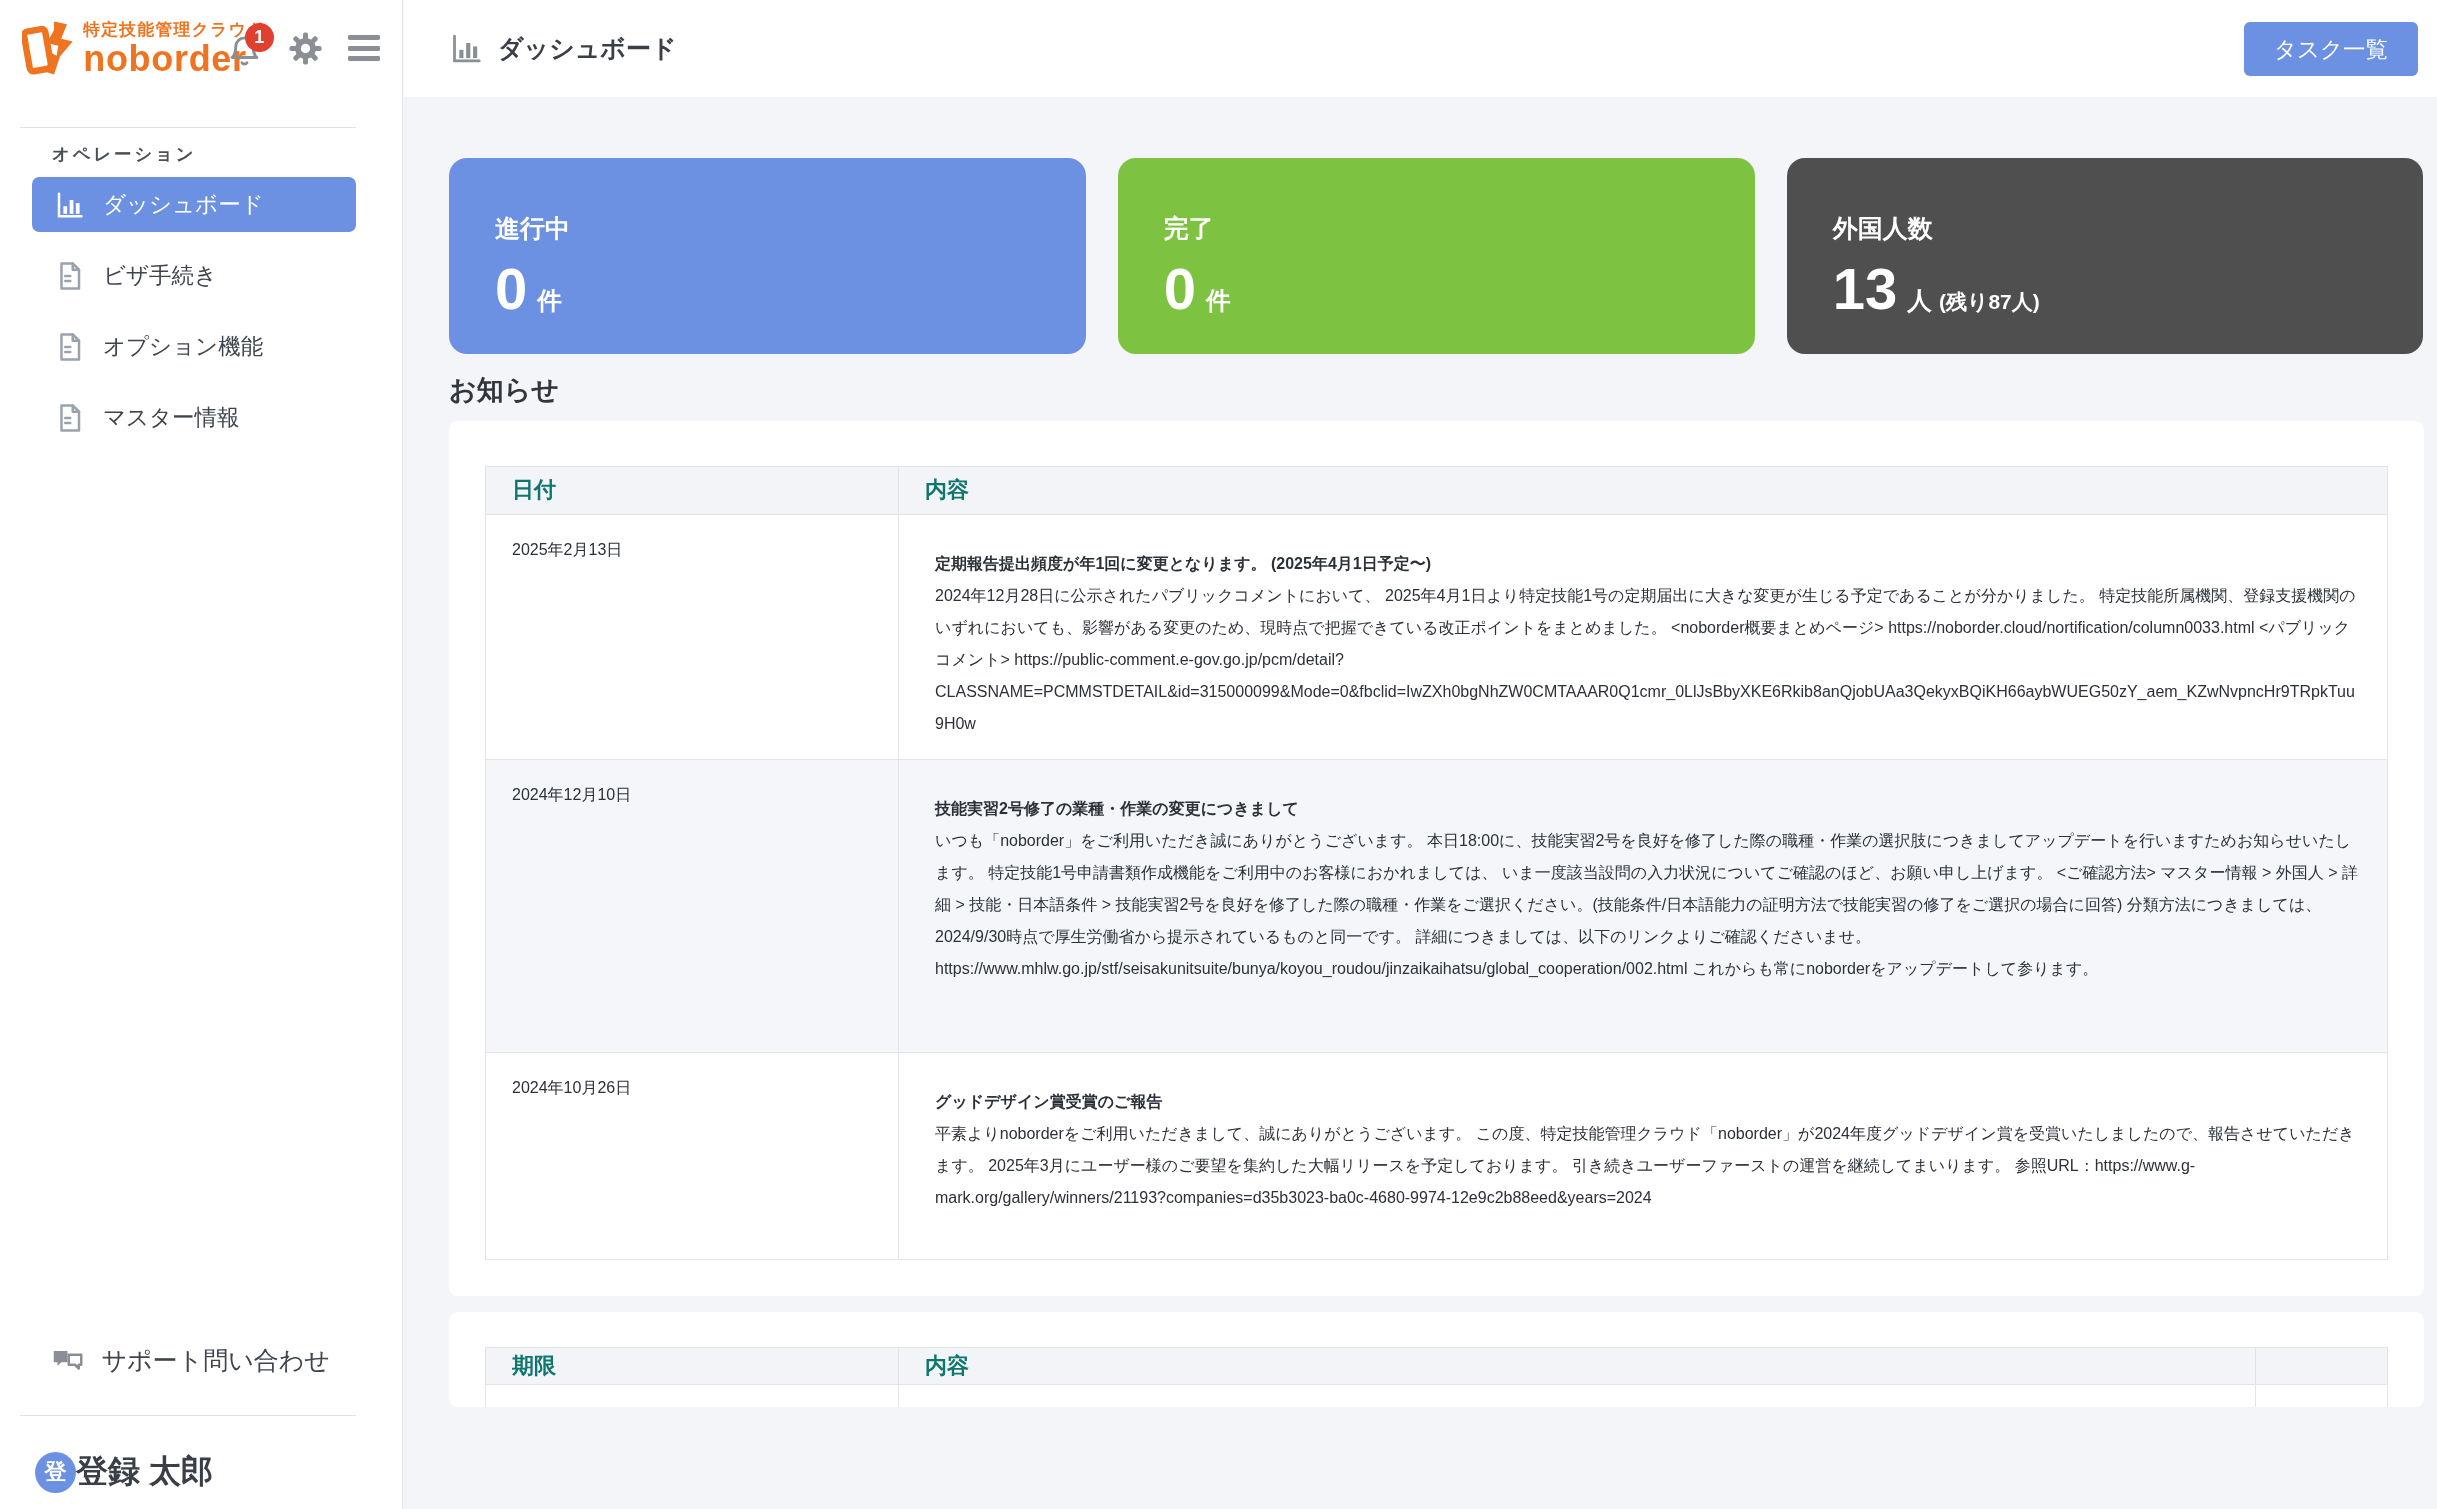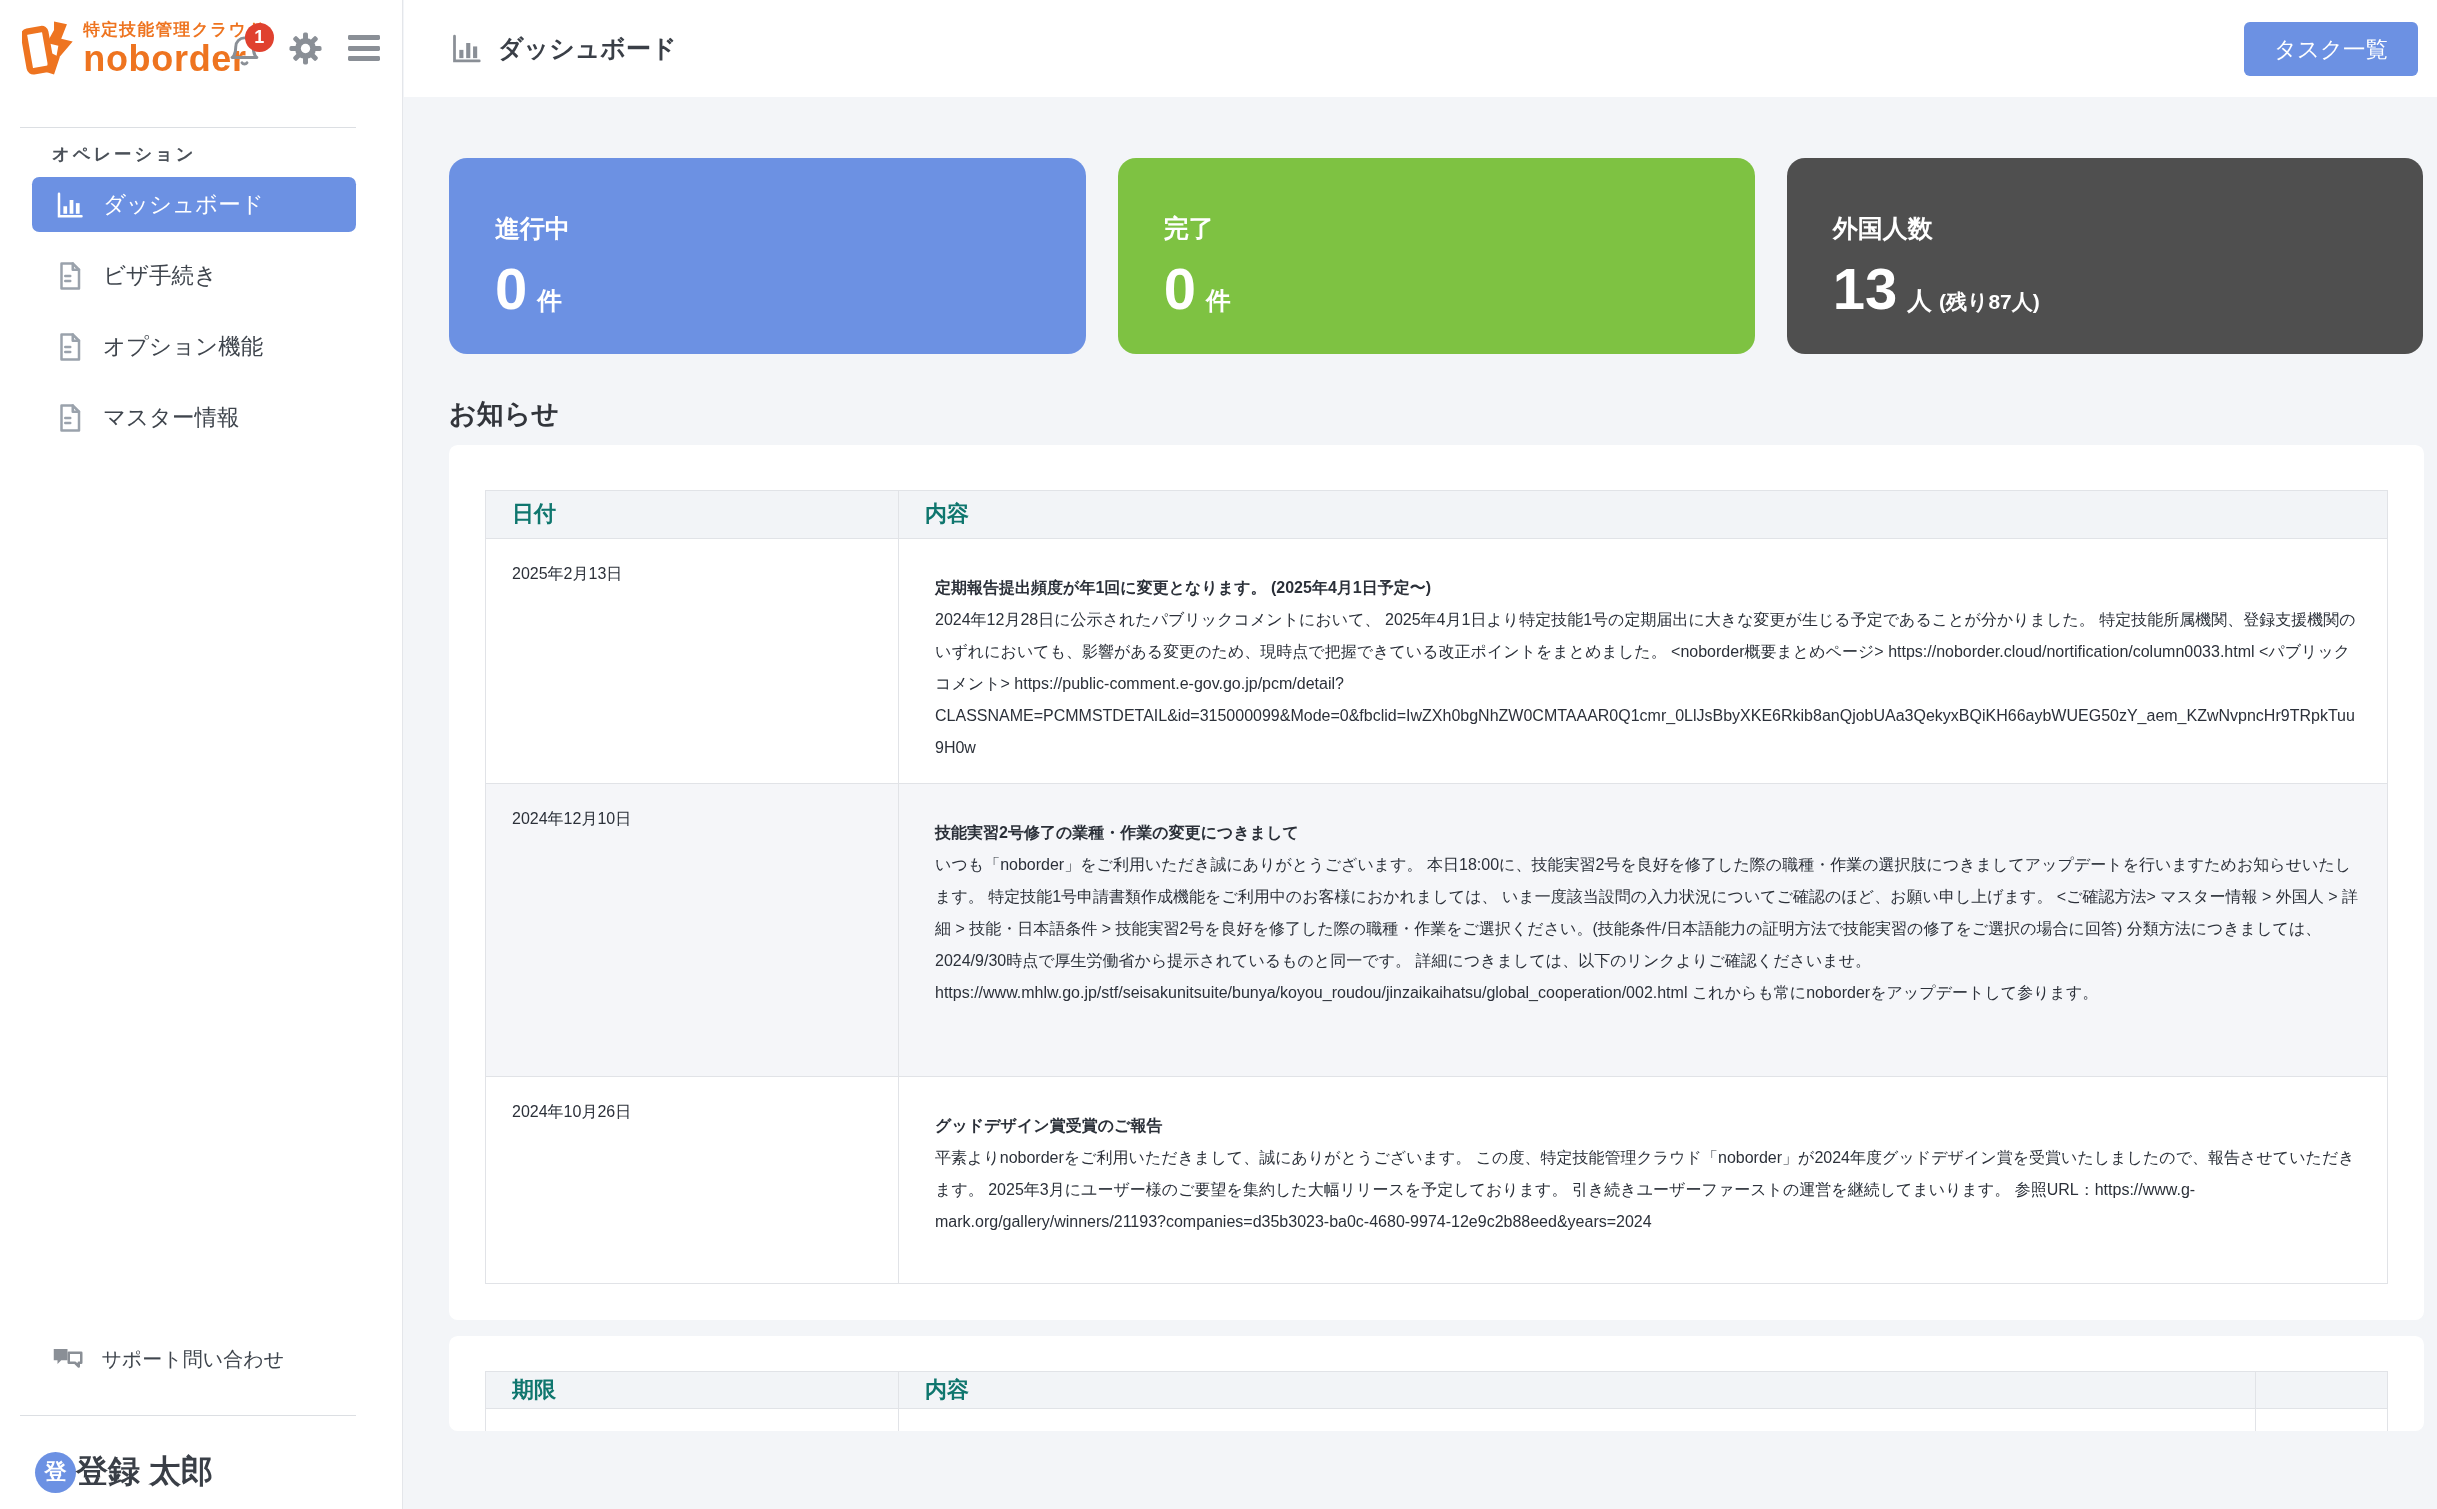--- a/index.html
+++ b/index.html
@@ -37,21 +37,21 @@
   .nav-item {
     height:55px; border-radius:7.2px; display:flex; align-items:center;
     padding-left:22px; margin-bottom:16px; cursor:pointer;
     color:#3f454d; font-size:22.5px;
   }
   .nav-item .nav-icon { width:30px; height:30px; margin-right:19px; color:#9aa2ac; flex:0 0 auto; }
   .nav-item.active { background:#6c91e3; color:#ffffff; }
   .nav-item.active .nav-icon { color:#ffffff; }
   .support-row { position:absolute; left:51px; top:1344px; display:flex; align-items:center; cursor:pointer; }
   .support-row .nav-icon { width:33px; height:30px; margin-right:17.4px; color:#8a8f96; }
-  .support-label { font-size:20px; color:#3f454d; }
+  .support-label { font-size:25px; color:#3f454d; }
   .user-row { position:absolute; left:35px; top:1450px; display:flex; align-items:center; cursor:pointer; }
   .avatar {
     width:41px; height:41px; border-radius:50%; background:#6c91e3; color:#fff;
     font-size:22px; font-weight:bold; display:flex; align-items:center; justify-content:center;
   }
   .user-name { font-size:32px; font-weight:bold; color:#3a3f47; }
   
   .main { position:absolute; left:404px; top:0; width:2034px; height:1509px; }
   .topbar { position:relative; height:97px; background:#ffffff; }
   .title-group { position:absolute; left:45px; top:0; height:97px; display:flex; align-items:center; }
@@ -71,21 +71,21 @@
   }
   .stat-blue { background:#6c91e3; }
   .stat-green { background:#7ec242; }
   .stat-dark { background:#4f4f4f; }
   .stat-label { font-size:25px; font-weight:bold; }
   .stat-value-row { display:flex; align-items:baseline; }
   .stat-value { font-size:58px; font-weight:bold; line-height:58px; }
   .stat-unit { font-size:24.6px; font-weight:bold; margin-left:10px; }
   .stat-note { font-size:21px; font-weight:bold; margin-left:7.2px; }
   
-  .section-heading { margin-top:44px; font-size:27px; font-weight:bold; color:#32353b; line-height:32px; }
+  .section-heading { margin-top:20px; font-size:27px; font-weight:bold; color:#32353b; line-height:32px; }
   .panel { background:#ffffff; border-radius:8.7px; margin-top:14.5px; }
   .panel-announcements { padding:45px 36px 36px; }
   .panel-tasks { margin-top:16px; padding:35px 36px 0; height:95px; overflow:hidden; position:relative; }
   table { width:100%; border-collapse:collapse; table-layout:fixed; }
   th, td { border:1.4px solid #e1e3e7; vertical-align:top; text-align:left; }
   thead th {
     background:#f2f4f7; font-size:22px; font-weight:bold; color:#0f766e;
     padding:8.7px 26px; height:43px; vertical-align:middle;
   }
   .panel-tasks thead th { height:35px; padding:2.9px 26px; }

